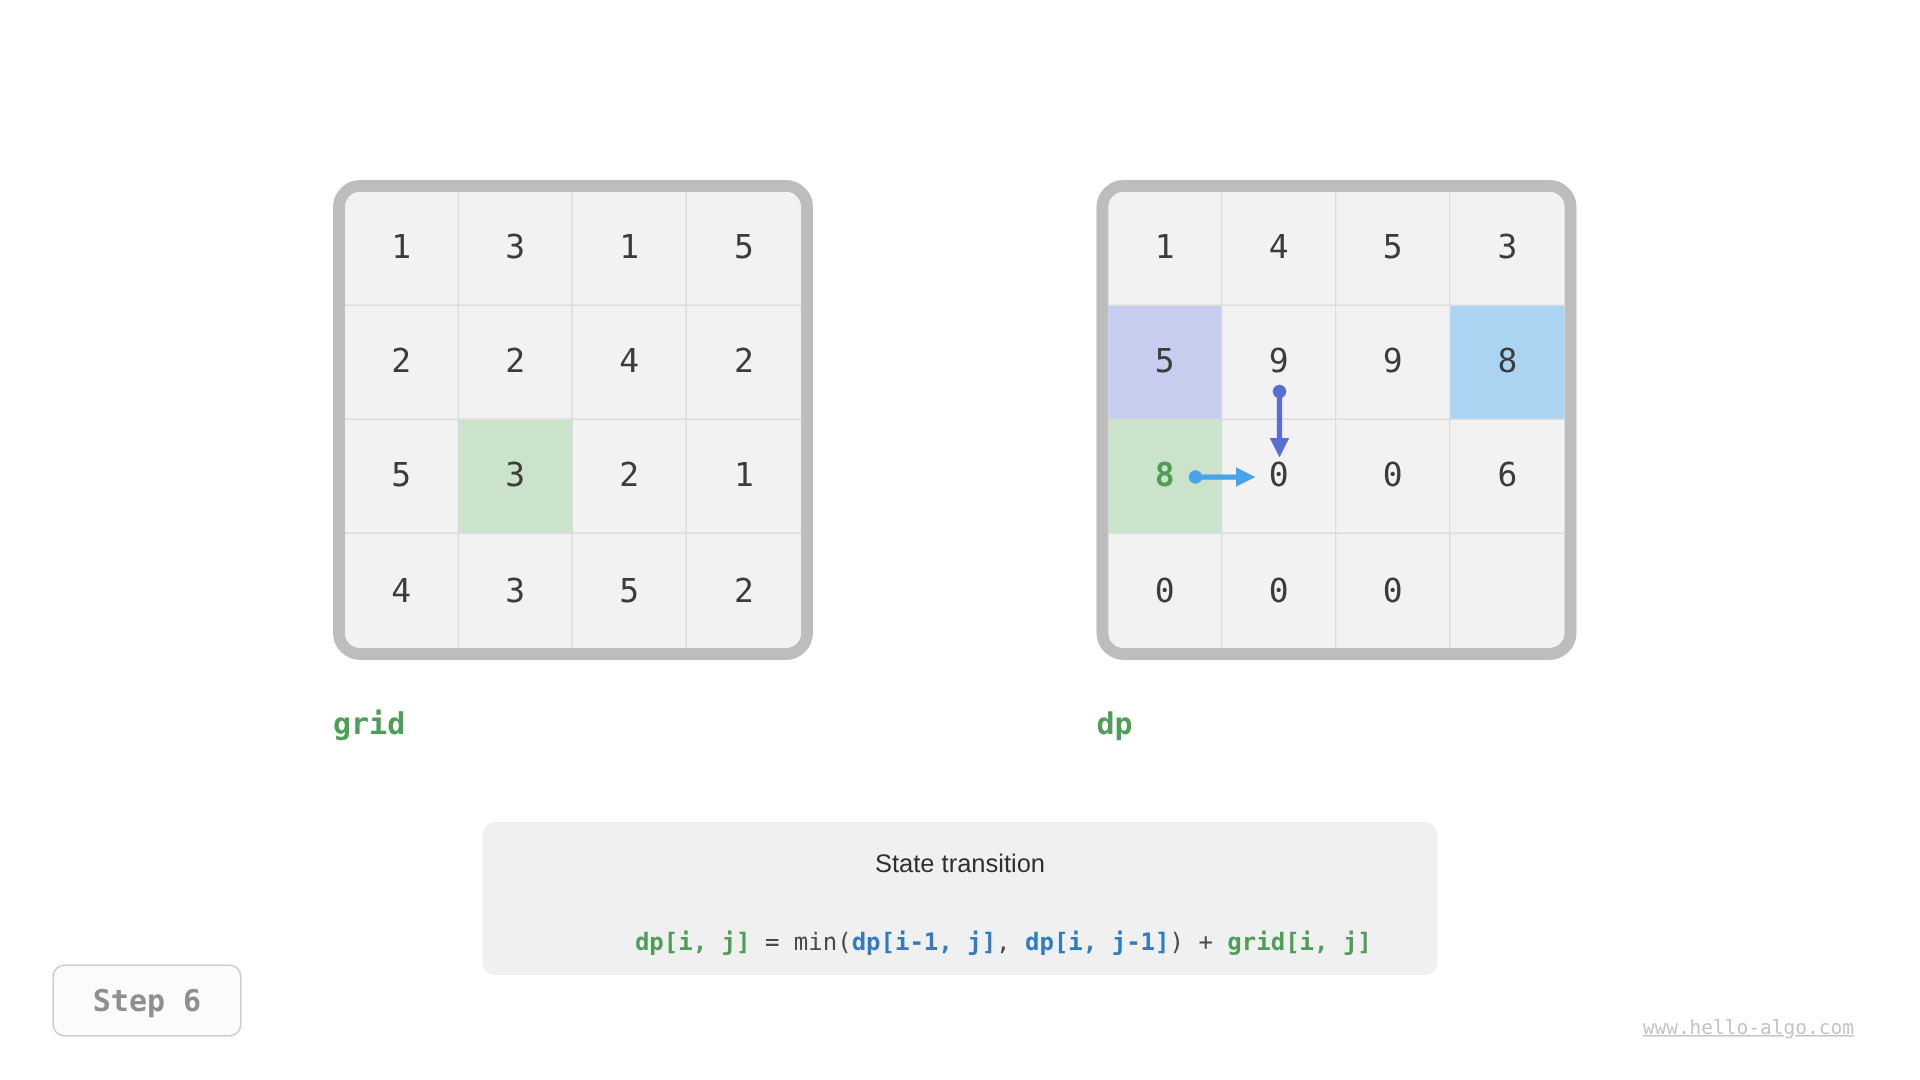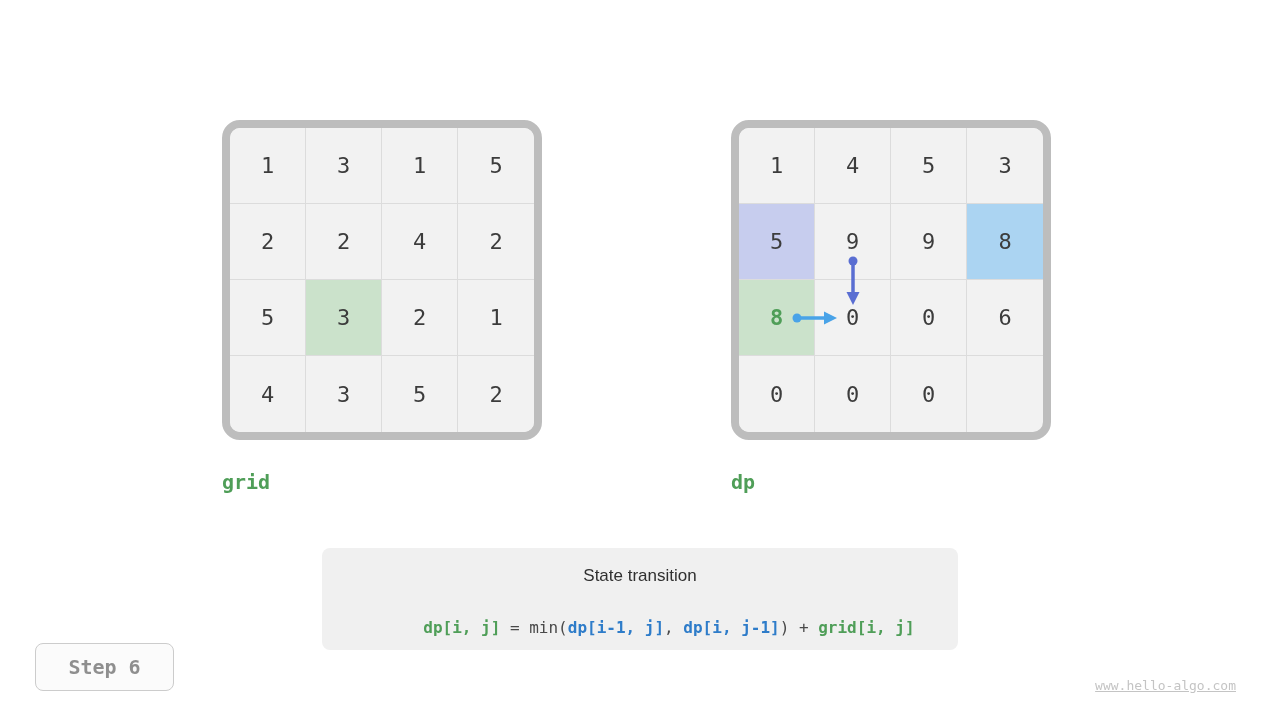--- a/index.html
+++ b/index.html
@@ -86,21 +86,21 @@
     font-size:16px;
     color:#4a4a4a;
     white-space:pre;
   }
   .tok-green{color:var(--green-text);font-weight:bold;}
   .tok-blue{color:var(--blue-text);font-weight:bold;}
   .tok-plain{color:#4a4a4a;}
   .step-badge{
     position:absolute;
     left:35px;top:643px;
-    width:139px;height:48px;
+    width:126px;height:48px;
     background:#fbfbfb;
     border:1px solid var(--step-border);
     border-radius:8px;
     display:flex;align-items:center;justify-content:center;
     font-size:20px;
     font-weight:bold;
     color:var(--muted-text);
   }
   .watermark{
     position:absolute;

